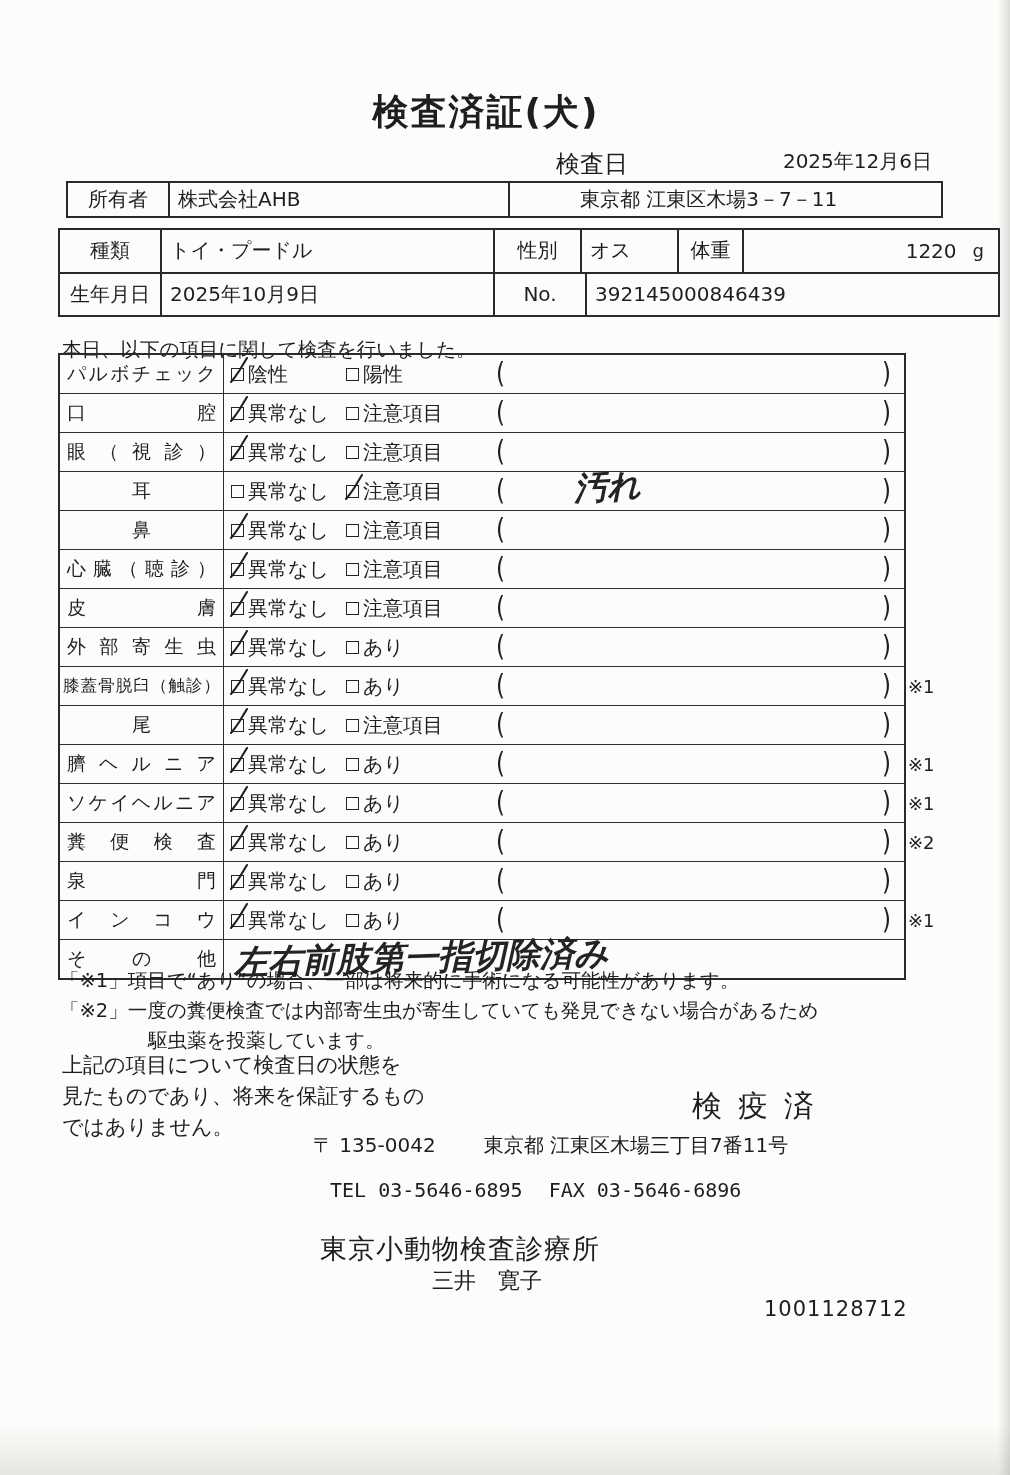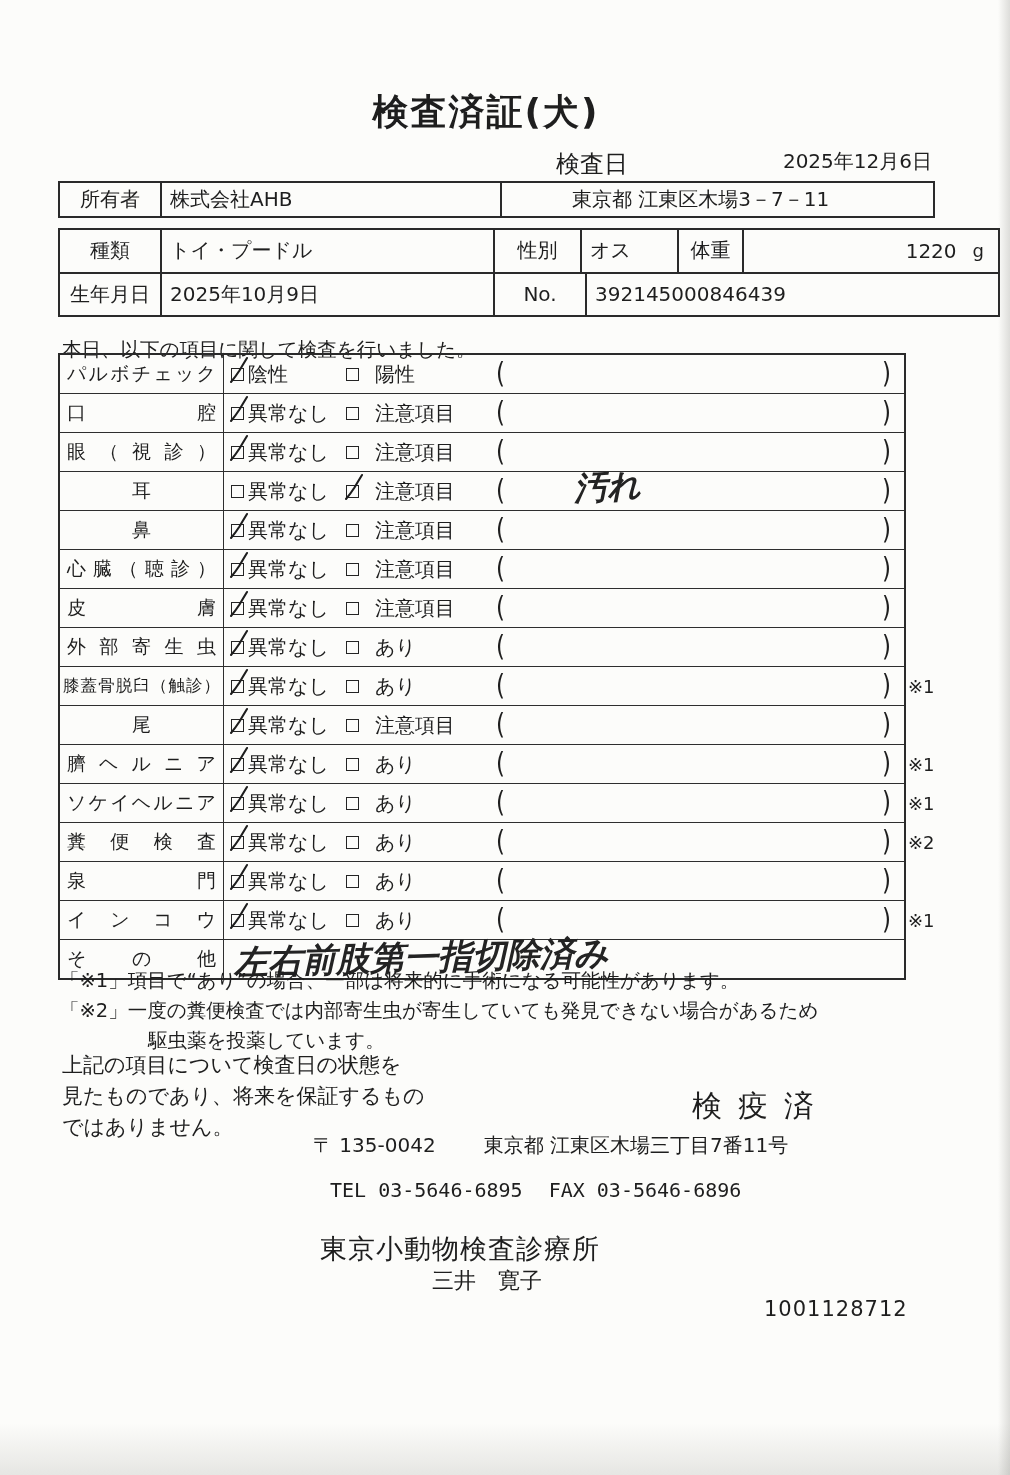--- a/index.html
+++ b/index.html
@@ -12,21 +12,21 @@
   .scan-edge-right{position:absolute;top:0;right:0;width:12px;height:100%;
     background:linear-gradient(to right, rgba(0,0,0,0), rgba(110,110,104,0.22));}
   .scan-edge-bottom{position:absolute;left:0;bottom:0;width:100%;height:52px;
     background:linear-gradient(to bottom, rgba(0,0,0,0), rgba(130,130,122,0.18));}
   
   .title{position:absolute;top:88px;left:0;width:972px;text-align:center;
     font-size:36px;font-weight:600;letter-spacing:2px;}
   .insp-label{position:absolute;top:148px;left:556px;font-size:24px;}
   .insp-value{position:absolute;top:148px;right:78px;font-size:20px;}
   
-  .t1{position:absolute;left:58px;top:181px;width:877px;height:37px;
+  .t1{position:absolute;left:66px;top:181px;width:877px;height:37px;
     border:2px solid #2a2a2a;box-sizing:border-box;display:flex;}
   .t2{position:absolute;left:58px;top:228px;width:942px;height:89px;
     border:2px solid #2a2a2a;box-sizing:border-box;display:flex;flex-direction:column;}
   .t2 .trow{display:flex;flex:1;}
   .t2 .trow.first{border-bottom:2px solid #2a2a2a;}
   .cell{display:flex;align-items:center;box-sizing:border-box;font-size:20px;
     padding:0 8px;white-space:nowrap;overflow:hidden;}
   .cell.lab{justify-content:center;padding:0 4px;}
   .cell.bordered{border-right:2px solid #2a2a2a;}
   .cell.num{justify-content:flex-end;padding-right:14px;}
@@ -41,21 +41,21 @@
     border:2px solid #2a2a2a;box-sizing:border-box;}
   .chk-row{position:relative;height:38px;display:flex;border-bottom:1.8px solid #2e2e2e;}
   .chk-row:last-child{border-bottom:none;}
   .chk-label{width:164px;flex:none;border-right:1.8px solid #2e2e2e;box-sizing:border-box;
     display:flex;align-items:center;padding:0 7px;font-size:19px;white-space:nowrap;}
   .chk-label.justify{justify-content:space-between;}
   .chk-label.center{justify-content:center;}
   .chk-label.small{font-size:16.5px;padding:0 3px;}
   .chk-content{position:relative;flex:1;}
   .cb{position:absolute;top:0;height:100%;display:flex;align-items:center;font-size:20px;white-space:nowrap;}
-  .cb1{left:7px;} .cb2{left:122px;gap:12px;}
+  .cb1{left:7px;} .cb2{left:122px;}
   .cb .box{position:relative;width:13px;height:13px;border:1.7px solid #242424;
     margin-right:4px;flex:none;box-sizing:border-box;}
   .cb .tick{position:absolute;left:-5px;top:-13px;overflow:visible;}
   .paren{position:absolute;top:50%;font-size:23px;
     transform:translateY(-54%) scaleY(1.25);}
   .paren.open{left:272px;}
   .paren.close{right:13px;}
   .note{position:absolute;left:350px;top:-7px;font-size:33px;font-style:italic;font-weight:600;
     font-family:"DejaVu Serif","Liberation Serif",serif;transform:rotate(-3deg);
     white-space:nowrap;color:#232323;}

